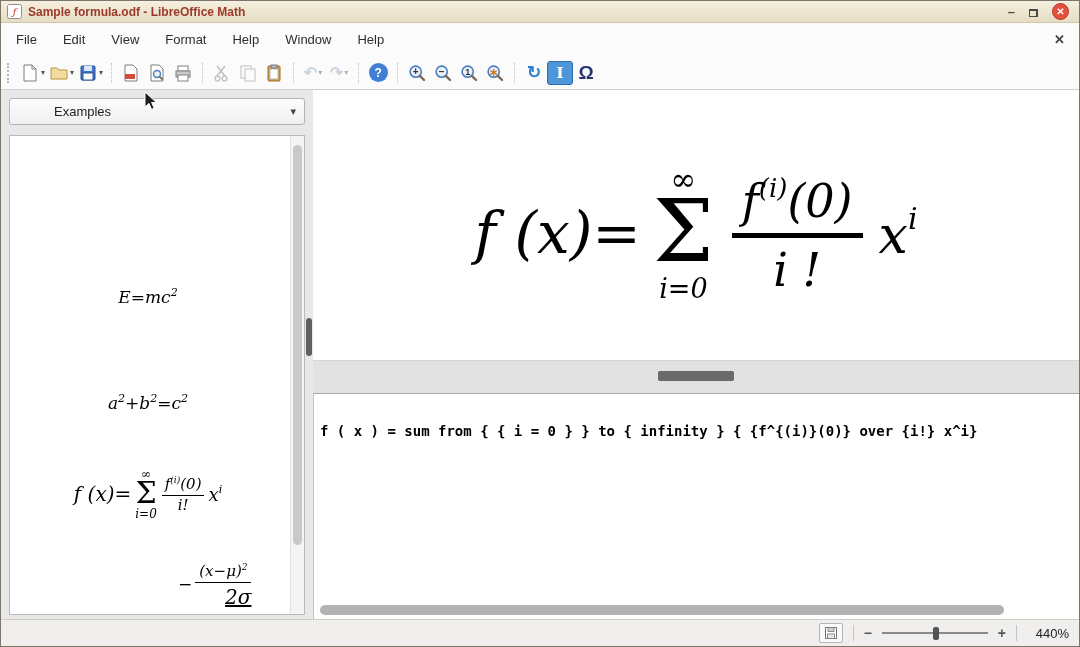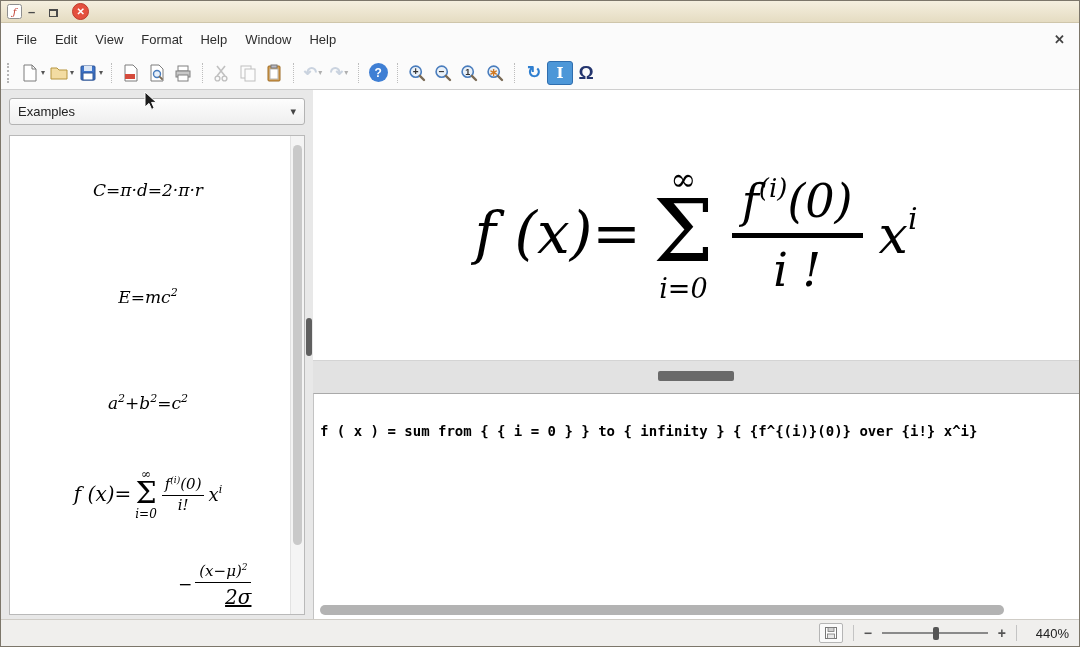--- a/index.html
+++ b/index.html
@@ -9,21 +9,21 @@
   
   .titlebar { height:22px; flex:0 0 22px; background:linear-gradient(#f5efdf,#e5dcc2); border-bottom:1px solid #cfc6ab; display:flex; align-items:center; padding:0 6px; }
   .app-icon { margin-right:6px; }
   .title-text { color:#9c392b; font-weight:bold; font-size:12px; flex:1; }
   .win-controls { display:flex; align-items:center; gap:14px; margin-right:4px; }
   .wc-min { color:#4a4a4a; font-weight:bold; font-size:13px; line-height:10px; cursor:default; }
   .wc-restore { width:9px; height:8px; border:2px solid #4a4a4a; border-left-width:1px; border-bottom-width:1px; display:inline-block; }
   .wc-close { width:17px; height:17px; border-radius:50%; background:#e4503e; border:1px solid #bd3a2b; color:#fff; font-size:10px; font-weight:bold; display:flex; align-items:center; justify-content:center; }
 
   
-  .menubar { height:33px; flex:0 0 33px; background:#fbfbfb; display:flex; align-items:center; padding:0 6px; position:relative; }
+  .menubar { height:33px; flex:0 0 33px; background:#fbfbfb; display:flex; align-items:center; padding:0 6px; position:relative;gap:8px; }
   .menu-item { font-size:13px; color:#2e2e2e; padding:0 9px; line-height:33px; cursor:default; }
   .menubar-close { position:absolute; right:14px; top:0; line-height:33px; color:#444; font-size:13px; font-weight:bold; }
 
   
   .toolbar { height:34px; flex:0 0 34px; background:#fbfbfb; border-bottom:1px solid #cfcfcf; display:flex; align-items:center; padding:0 4px; }
   .tb-grip { width:6px; height:20px; border-left:2px dotted #b5b5b5; margin:0 5px 0 2px; }
   .tb-sep { width:1px; height:20px; border-left:1px dotted #bdbdbd; margin:0 6px; }
   .tb-btn { height:26px; min-width:26px; display:flex; align-items:center; justify-content:center; border-radius:3px; padding:0 2px; }
   .tb-caret { font-size:8px; color:#555; margin-left:1px; }
   .disabled { opacity:.45; }
@@ -33,21 +33,21 @@
   .cursor-btn { background:#4d97d8; border:1px solid #2f6eae; width:24px; height:24px; }
   .cursor-glyph { color:#fff; font-family:"DejaVu Serif",serif; font-weight:bold; font-size:15px; }
   .omega-glyph { font-size:19px; color:#24356e; font-weight:bold; }
 
   
   .main { flex:1; position:relative; background:#e8e8e8; }
 
   
   .sidebar { position:absolute; left:8px; top:8px; width:296px; bottom:4px; display:flex; flex-direction:column; }
   .dropdown { height:27px; flex:0 0 27px; background:linear-gradient(#fdfdfd,#efefef); border:1px solid #b3b3b3; border-radius:3px; display:flex; align-items:center; padding:0 8px; }
-  .dropdown-label { font-size:13px; color:#222; flex:1; }
+  .dropdown-label { font-size:13px; color:#222; flex:1;margin-left:36px; }
   .dd-arrow { font-size:11px; color:#444; }
   .example-list { flex:1; margin-top:10px; background:#fff; border:1px solid #b9b9b9; position:relative; overflow:hidden; }
   .ex { position:absolute; left:0; right:18px; text-align:center; font-family:"DejaVu Serif","Liberation Serif",serif; color:#000; }
   .it { font-style:italic;text-align:center; }
   .ex-plain { font-size:17px; font-style:italic; }
   .s-sup { font-size:11px; vertical-align:7px; font-style:italic; }
   .v-scrollbar { position:absolute; top:0; right:0; bottom:0; width:14px; background:#f4f4f4; border-left:1px solid #e2e2e2; }
   .v-thumb { position:absolute; top:9px; left:2px; width:9px; height:400px; background:#c9c9c9; border-radius:5px; }
 
   
@@ -116,20 +116,21 @@
 </head>
 <body>
 
 <div class="window">
 
   <div class="titlebar">
     <svg class="app-icon" width="15" height="15" viewBox="0 0 15 15">
       <rect x="0.5" y="0.5" width="14" height="14" rx="2" fill="#ffffff" stroke="#8f8f8f"></rect>
       <text x="7.5" y="11" text-anchor="middle" font-size="10" font-style="italic" fill="#c23b2e" font-family="DejaVu Serif, serif">ƒ</text>
     </svg>
+    <span class="title-text">Sample formula.odf - LibreOffice Math</span>
     <div class="win-controls">
       <span class="wc-min">–</span>
       <span><span class="wc-restore"></span></span>
       <span class="wc-close">✕</span>
     </div>
   </div>
 
   <div class="menubar">
     <span class="menu-item">File</span>
     <span class="menu-item">Edit</span>
@@ -289,21 +290,20 @@
     </svg>
 
     <div class="sidebar">
       <div class="dropdown">
         <span class="dropdown-label">Examples</span>
         <span class="dd-arrow">▾</span>
       </div>
 
       <div class="example-list">
 
-        <div class="ex ex-plain" style="top:44px;">C=π·d=2·π·r</div>
 
         <div class="ex" style="top:150px;">
           <span class="it" style="font-size:17px;">E=mc</span><span class="s-sup">2</span>
         </div>
 
         <div class="ex" style="top:256px;">
           <span class="it" style="font-size:17px;">a</span><span class="s-sup">2</span><span class="it" style="font-size:17px;">+b</span><span class="s-sup">2</span><span class="it" style="font-size:17px;">=c</span><span class="s-sup">2</span>
         </div>
 
         <div class="ex" style="top:332px;">

